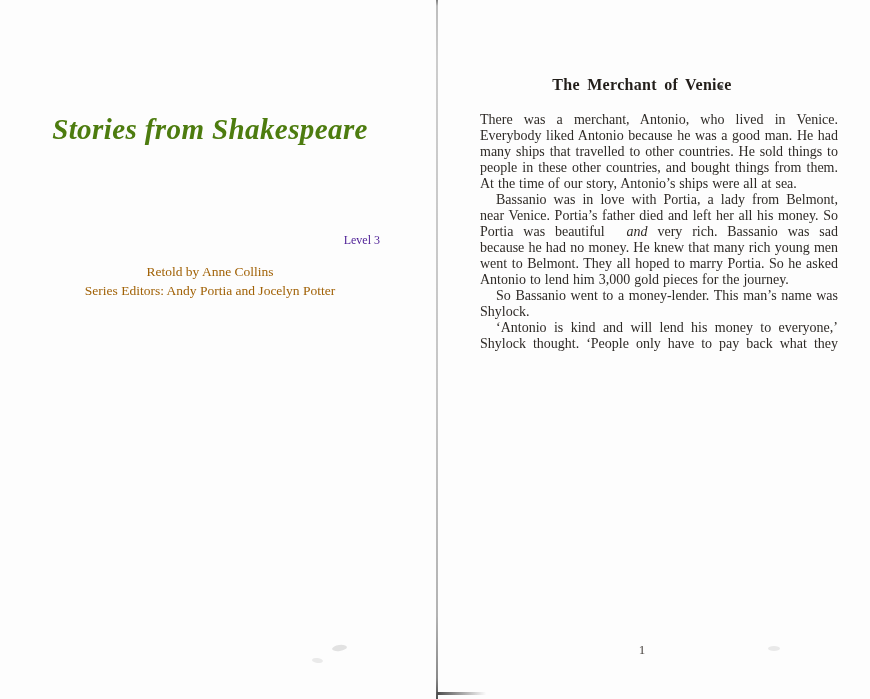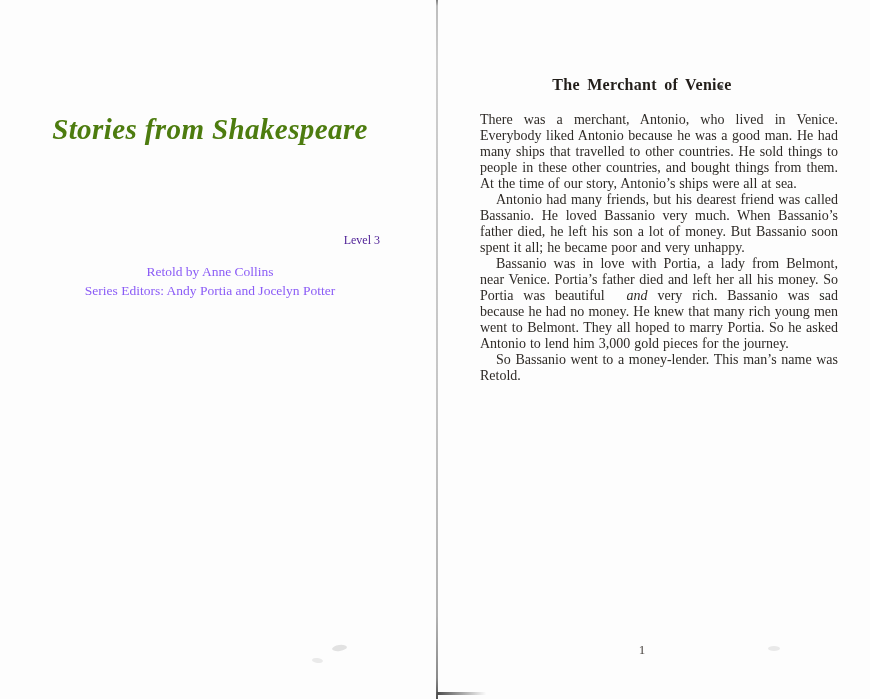--- a/index.html
+++ b/index.html
@@ -24,21 +24,21 @@
     font-style: italic; font-weight: bold;
     letter-spacing: 0.4px;
     color: #4d7c0f;
   }
   .level-label {
     position: absolute; left: 40px; top: 233px; width: 340px;
     text-align: right; font-size: 12px; color: #4c1d95;
   }
   .credits {
     position: absolute; left: 18px; top: 263px; width: 384px;
-    text-align: center; font-size: 13.5px; line-height: 18.5px; color: #8b5cf6;
+    text-align: center; font-size: 13.5px; line-height: 18.5px; color: #a16207;
   }
 
   
   .gutter {
     position: absolute; left: 436px; top: 0; width: 2px; height: 699px;
     background: linear-gradient(to bottom,
       #7d7d7d 0px, #bdbdbd 6px, #cccccc 60px, #c6c6c6 55%,
       #b3b3b3 88%, #8a8a8a 97%, #4f4f4f 100%);
   }
   .gutter-foot {
@@ -95,23 +95,23 @@
   </section>
 
   <div class="gutter"></div>
   <div class="gutter-foot"></div>
 
   <section class="right-page">
     <h2 class="chapter-title">The Merchant of Venice</h2>
 
     <div class="body-text">
       <p>There was a merchant, Antonio, who lived in Venice. Everybody liked Antonio because he was a good man. He had many ships that travelled to other countries. He sold things to people in these other countries, and bought things from them. At the time of our story, Antonio’s ships were all at sea.</p>
-      <p class="indent">Antonio had many friends, but his dearest friend was called Bassanio. He loved Bassanio very much. When Bassanio’s father died, he left his son a lot of money. But Bassanio soon spent it all; he became poor and very unhappy.</p>
       <p class="indent"><span>Bassanio was in love with Portia, a lady from Belmont, near Venice. Portia’s father died and left her all his money. So Portia was beautiful </span><em>and</em><span> very rich. Bassanio was sad because he had no money. He knew that many rich young men went to Belmont. They all hoped to marry Portia. So he asked Antonio to lend him 3,000 gold pieces for the journey.</span></p>
-      <p class="indent">So Bassanio went to a money-lender. This man’s name was Retold.</p>
+      <p class="indent">So Bassanio went to a money-lender. This man’s name was Shylock.</p>
+      <p class="indent continues">‘Antonio is kind and will lend his money to everyone,’ Shylock thought. ‘People only have to pay back what they</p>
     </div>
 
     <div class="page-number">1</div>
 
     <div class="smudge smudge-c" style="left:331px; top:646px; background:#e9e9e9;"></div>
     <div class="speck"></div>
   </section>
 
 </div>
 

